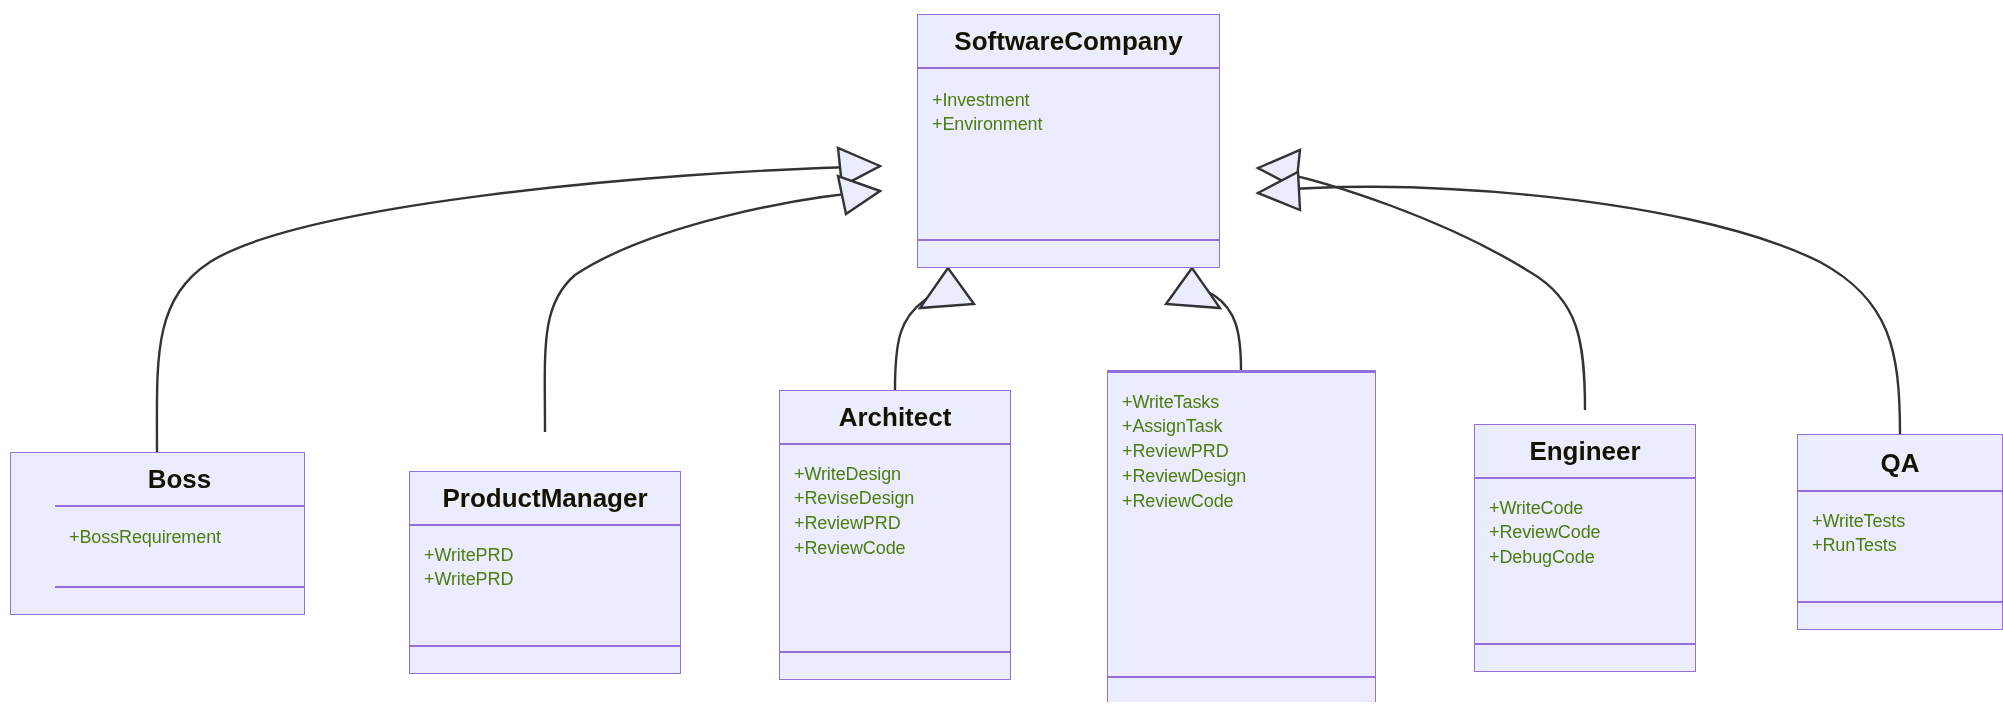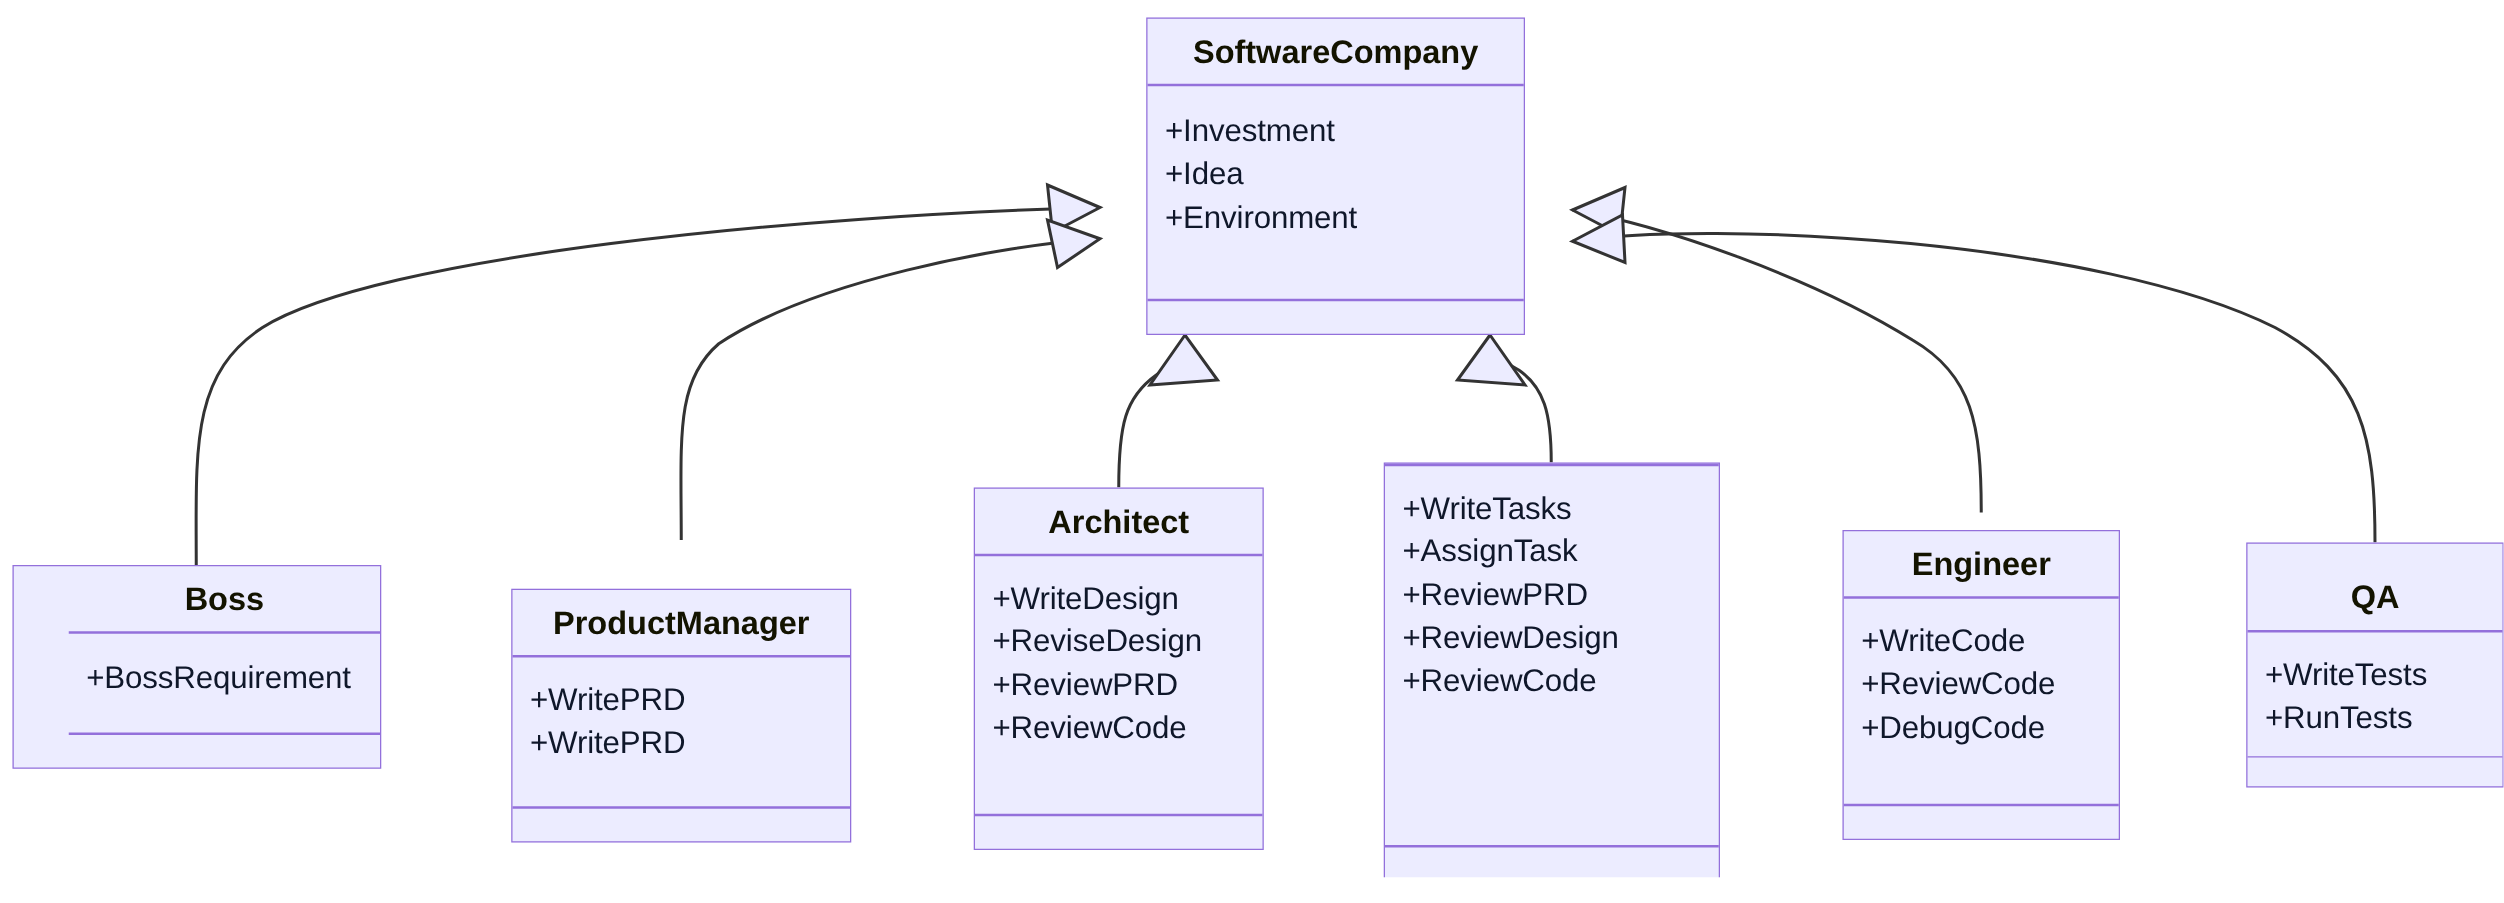--- a/index.html
+++ b/index.html
@@ -50,42 +50,42 @@
     width: 100%;
     flex: 0 0 auto;
   }
   .class-members {
     padding: 17px 14px 13px 14px;
     display: flex;
     flex-direction: column;
     flex: 1 1 auto;
   }
   .member-row {
-    font-size: 25px;
+    font-size: 18px;
     line-height: 1.38;
-    color: #0f172a;
+    color: #4d7c0f;
     white-space: nowrap;
     letter-spacing: -0.1px;
   }
   .class-methods-empty {
     height: 26px;
     flex: 0 0 auto;
   }
   
   #node-softwarecompany { left: 917px;  top: 14px;  width: 303px; height: 254px; }
   #node-boss            { left: 10px;   top: 452px; width: 295px; height: 163px; padding-left: 44px; }
   #node-productmanager  { left: 409px;  top: 432px; width: 272px; height: 203px; margin-top: 39px; }
   #node-architect       { left: 779px;  top: 390px; width: 232px; height: 290px; }
   #node-projectmanager  { left: 1107px; top: 370px; width: 269px; height: 335px; }
   #node-engineer        { left: 1474px; top: 424px; width: 222px; height: 248px; }
   #node-qa              { left: 1797px; top: 434px; width: 206px; height: 196px; }
 
   #node-softwarecompany .class-members { padding-top: 19px; padding-bottom: 16px; }
   #node-boss .class-members            { padding-top: 18px; }
-  #node-qa .class-title                { padding-top: 29px; padding-bottom: 14px; }
+  #node-qa .class-title                { padding-top: 15px; padding-bottom: 14px; }
 </style>
 </head>
 <body>
 
 <div id="diagram-root">
 
   <svg id="edge-layer" viewBox="0 0 2003 722" width="2003" height="722" xmlns="http://www.w3.org/2000/svg">
 
     <path d="M 157,452 C 157,360 152,300 210,262 C 300,205 640,172 880,166" fill="none" stroke="#333333" stroke-width="2.4"></path>
     <polygon points="880,166 838,148 842,186" fill="#ececff" stroke="#333333" stroke-width="2.4" stroke-linejoin="miter"></polygon>
@@ -104,21 +104,20 @@
 
     <path d="M 1900,434 C 1900,350 1890,300 1820,262 C 1680,192 1370,176 1258,193" fill="none" stroke="#333333" stroke-width="2.4"></path>
     <polygon points="1258,193 1298,172 1300,210" fill="#ececff" stroke="#333333" stroke-width="2.4" stroke-linejoin="miter"></polygon>
   </svg>
 
   <div class="class-node" id="node-softwarecompany">
     <div class="class-title">SoftwareCompany</div>
     <div class="divider"></div>
     <div class="class-members">
       <div class="member-row">+Investment</div>
-      <div class="member-row">+Idea</div>
       <div class="member-row">+Environment</div>
     </div>
     <div class="divider"></div>
     <div class="class-methods-empty"></div>
   </div>
 
   <div class="class-node" id="node-boss">
     <div class="class-title">Boss</div>
     <div class="divider"></div>
     <div class="class-members">

